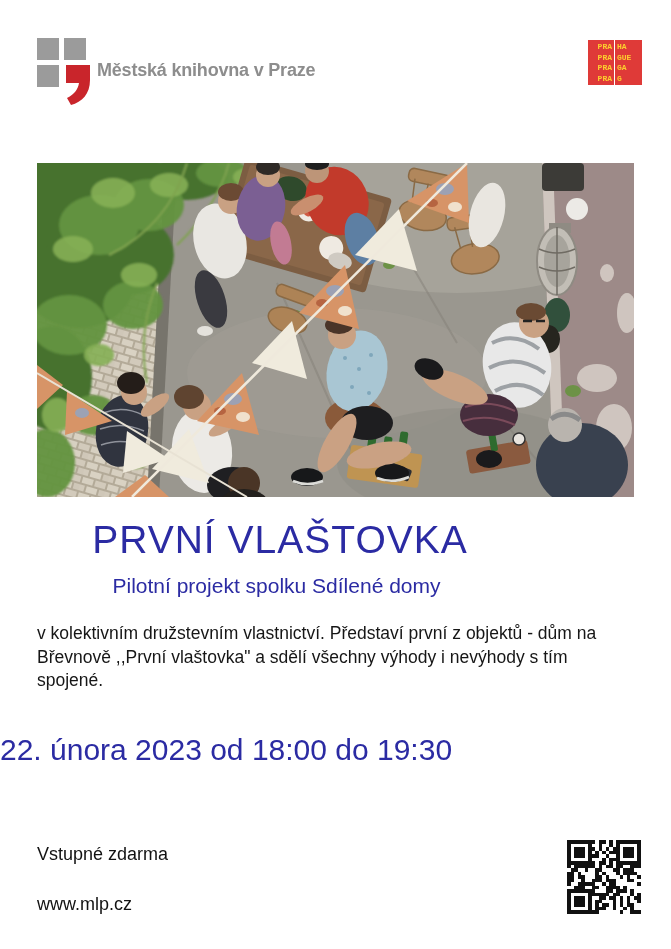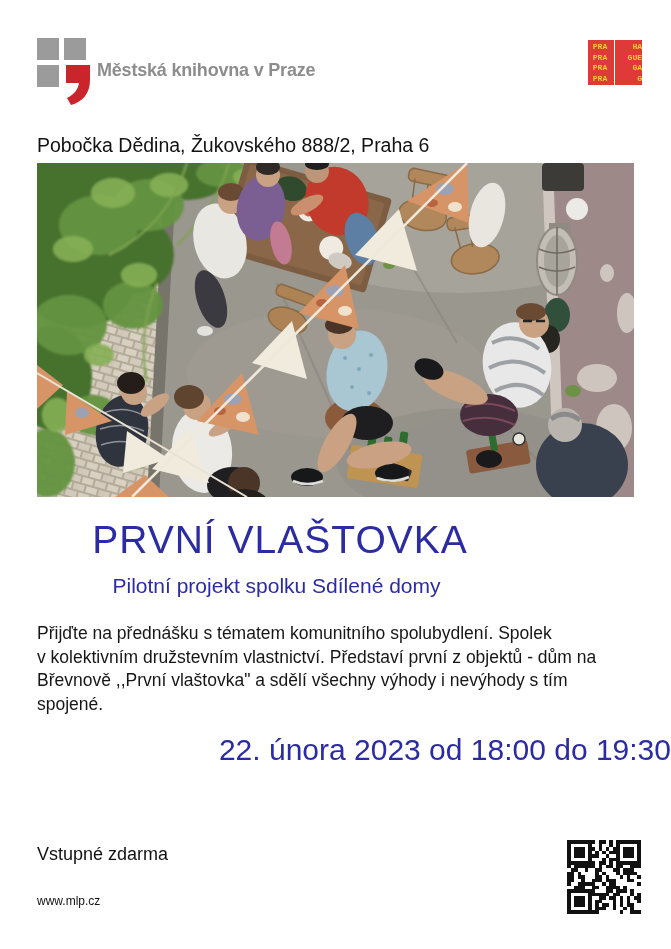--- a/index.html
+++ b/index.html
@@ -18,22 +18,22 @@
   .library-name{
     left:97px;top:60px;font-size:18px;font-weight:700;letter-spacing:-0.2px;
     color:var(--library-gray,#8d8d8d);white-space:nowrap;
   }
   .prague-logo{
     left:588px;top:40px;width:54px;height:45px;background:var(--prague-red,#df3a38);
     display:flex;color:var(--prague-yellow,#fccf2e);
     font-family:"Liberation Mono",monospace;font-weight:700;font-size:8px;line-height:10.5px;
   }
   .prague-col{width:50%;padding-top:2px;box-sizing:border-box;}
-  .prague-col.left{text-align:center;padding-right:2px;border-right:1px solid #fff;}
-  .prague-col.right{text-align:right;padding-left:2px;}
+  .prague-col.left{text-align:right;padding-right:2px;border-right:1px solid #fff;}
+  .prague-col.right{text-align:left;padding-left:2px;}
   .prague-col div{height:10.5px;}
 
   
   .branch-line{left:37px;top:134px;font-size:19.5px;color:#121212;white-space:nowrap;}
 
   
   .photo{left:37px;top:163px;width:597px;height:334px;line-height:0;}
 
   
   .event-title{
@@ -42,25 +42,25 @@
   }
   .event-subtitle{
     left:0;top:574px;width:553px;text-align:center;
     font-size:21px;color:var(--accent-blue,#2b2ba3);white-space:nowrap;
   }
   .event-description{
     left:37px;top:622px;width:620px;font-size:17.5px;line-height:23.5px;color:#161616;
   }
   .event-description div{white-space:nowrap;}
   .event-datetime{
-    left:0;top:733px;width:671px;text-align:right;
+    left:0;top:733px;width:671px;text-align:left;
     font-size:30px;color:var(--accent-blue,#2b2ba3);white-space:nowrap;
   }
   .admission{left:37px;top:844px;font-size:18px;color:#121212;text-align:right;}
-  .website{left:37px;top:894px;font-size:12px;color:#121212;}
+  .website{left:37px;top:894px;font-size:18px;color:#121212;}
   .qr{left:567px;top:840px;width:74px;height:74px;line-height:0;background:#fff;}
 </style>
 </head>
 <body style="--accent-blue: #2b2ba3; --text-black: #1a1a1a; --library-gray: #8d8d8d; --library-red: #c9252b; --logo-gray: #9b9b9b; --prague-red: #df3a38; --prague-yellow: #fccf2e;">
 
 <div class="poster">
 
   <div class="abs logo-block">
     <div class="logo-square sq1"></div>
     <div class="logo-square sq2"></div>
@@ -81,21 +81,20 @@
       <div>PRA</div>
     </div>
     <div class="prague-col right">
       <div>HA</div>
       <div>GUE</div>
       <div>GA</div>
       <div>G</div>
     </div>
   </div>
 
-  <div class="abs branch-line">Pobočka Dědina, Žukovského 888/2, Praha 6</div>
 
   <div class="abs photo">
     <svg width="597" height="334" viewBox="0 0 597 334">
       <defs>
         <pattern id="bricks" width="26" height="16" patternUnits="userSpaceOnUse" patternTransform="rotate(16)">
           <rect width="26" height="16" fill="#b3aa98"></rect>
           <rect x="1" y="1" width="11" height="6" fill="#d7d0c1"></rect>
           <rect x="14" y="1" width="11" height="6" fill="#d2cabb"></rect>
           <rect x="-6" y="9" width="11" height="6" fill="#d2cabb"></rect>
           <rect x="7" y="9" width="11" height="6" fill="#d9d2c3"></rect>
@@ -333,21 +332,20 @@
         <polygon points="0,202 26,222 0,246" fill="#d79467"></polygon>
         <path d="M0 210 L210 334" stroke="#e8e2d4" stroke-width="2" fill="none"></path>
       </g>
     </svg>
   </div>
 
   <div class="abs event-title">PRVNÍ VLAŠTOVKA</div>
   <div class="abs event-subtitle">Pilotní projekt spolku Sdílené domy</div>
 
   <div class="abs event-description">
-    <div>Přijďte na přednášku s tématem komunitního spolubydlení. Spolek</div>
     <div>v kolektivním družstevním vlastnictví. Představí první z objektů - dům na</div>
     <div>Břevnově ,,První vlaštovka" a sdělí všechny výhody i nevýhody s tím</div>
     <div>spojené.</div>
   </div>
 
   <div class="abs event-datetime">22. února 2023 od 18:00 do 19:30</div>
 
   <div class="abs admission">Vstupné zdarma</div>
   <div class="abs website">www.mlp.cz</div>
 

